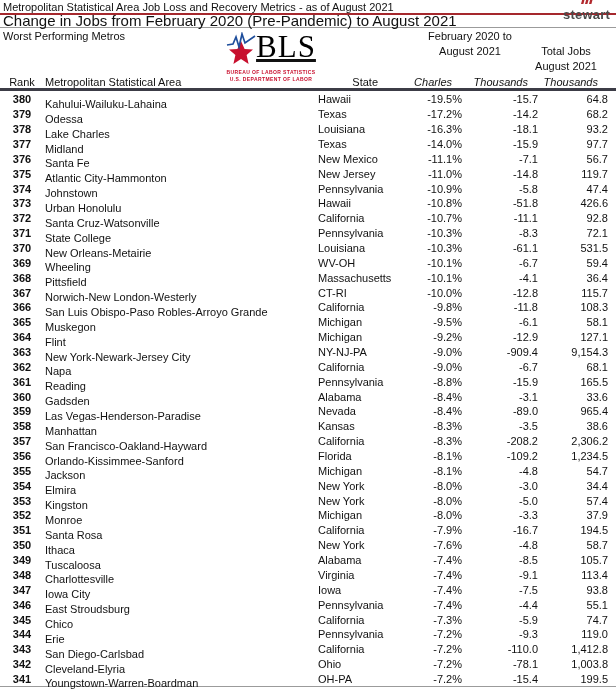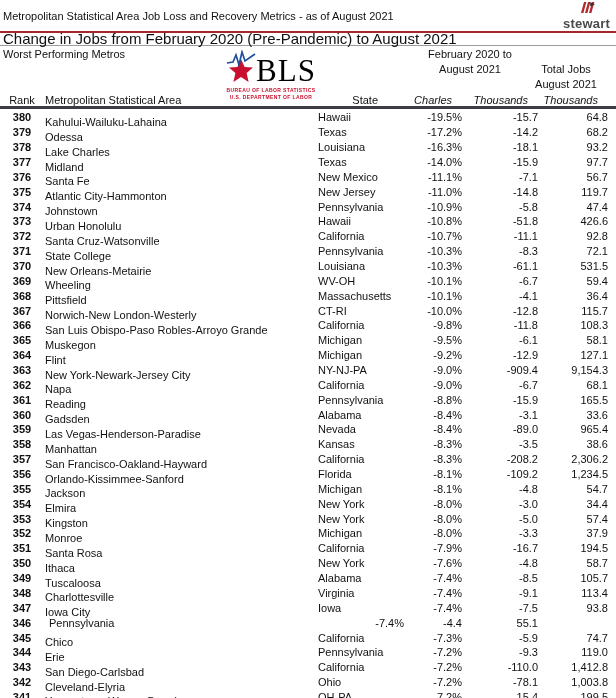--- a/index.html
+++ b/index.html
@@ -3,31 +3,31 @@
 <meta charset="utf-8">
 <style>
   :root{
     --title_rule:#A5282D; --header_rule:#3C3C46; --light_rule:#9B9B9B;
     --bls_red:#C8102E; --bls_blue:#1F4E9C; --stewart_red:#B2292E; --stewart_gray:#4A4A4A;
     --ink:#111;
   }
   *{box-sizing:border-box;margin:0;padding:0;}
   html,body{width:616px;height:698px;overflow:hidden;background:#fff;
     font-family:"Liberation Sans",sans-serif;color:var(--ink);}
-  .title-row{height:33px;display:flex;align-items:center;justify-content:space-between;
+  .title-row{height:15px;display:flex;align-items:center;justify-content:space-between;
     padding:0 6px 0 3px;border-bottom:2px solid var(--title_rule);font-size:11px;}
   .subtitle-row{height:13px;line-height:12px;padding-left:3px;font-size:15px;
     border-bottom:1px solid var(--light_rule);}
   .stewart{display:flex;align-items:center;gap:2px;flex-direction:column;}
   .stewart-text{font-size:13px;font-weight:bold;color:var(--stewart_gray);letter-spacing:.2px;}
   .header-zone{position:relative;height:63px;border-bottom:3px solid var(--header_rule);
     font-size:11px;}
   .worst{position:absolute;left:3px;top:2px;}
   .bls{position:absolute;left:205px;top:4px;width:132px;display:flex;flex-direction:column;align-items:center;}
-  .bls-top{display:flex;align-items:flex-end;}
+  .bls-top{display:flex;text-decoration:underline;}
   .bls-acronym{font-family:"Liberation Serif",serif;font-size:31px;line-height:30px;letter-spacing:1px;color:#000;}
   .bls-sub{font-size:5px;line-height:6px;color:var(--bls_red);font-weight:bold;
     letter-spacing:.4px;text-align:center;margin-top:1px;}
   .grp-change{position:absolute;left:398px;top:1px;width:144px;text-align:center;line-height:15px;}
   .grp-total{position:absolute;right:8px;top:16px;width:84px;text-align:center;line-height:15px;}
   .col-head-row{position:absolute;left:4px;right:8px;bottom:0;height:15px;display:grid;
     grid-template-columns:36px 269px 95px 58px 76px 70px;align-items:end;}
   .col-head-row .rankh{text-align:center;}
   .col-head-row .nameh{padding-left:5px;}
   .col-head-row .stateh{text-align:right;padding-right:26px;}
@@ -396,20 +396,21 @@
     <span class="rank">347</span>
     <span class="name">Iowa City</span>
     <span class="state">Iowa</span>
     <span class="num">-7.4%</span>
     <span class="num">-7.5</span>
     <span class="num">93.8</span>
   </div>
 
   <div class="row">
     <span class="rank">346</span>
+    <span class="name">East Stroudsburg</span>
     <span class="state">Pennsylvania</span>
     <span class="num">-7.4%</span>
     <span class="num">-4.4</span>
     <span class="num">55.1</span>
   </div>
 
   <div class="row">
     <span class="rank">345</span>
     <span class="name">Chico</span>
     <span class="state">California</span>

